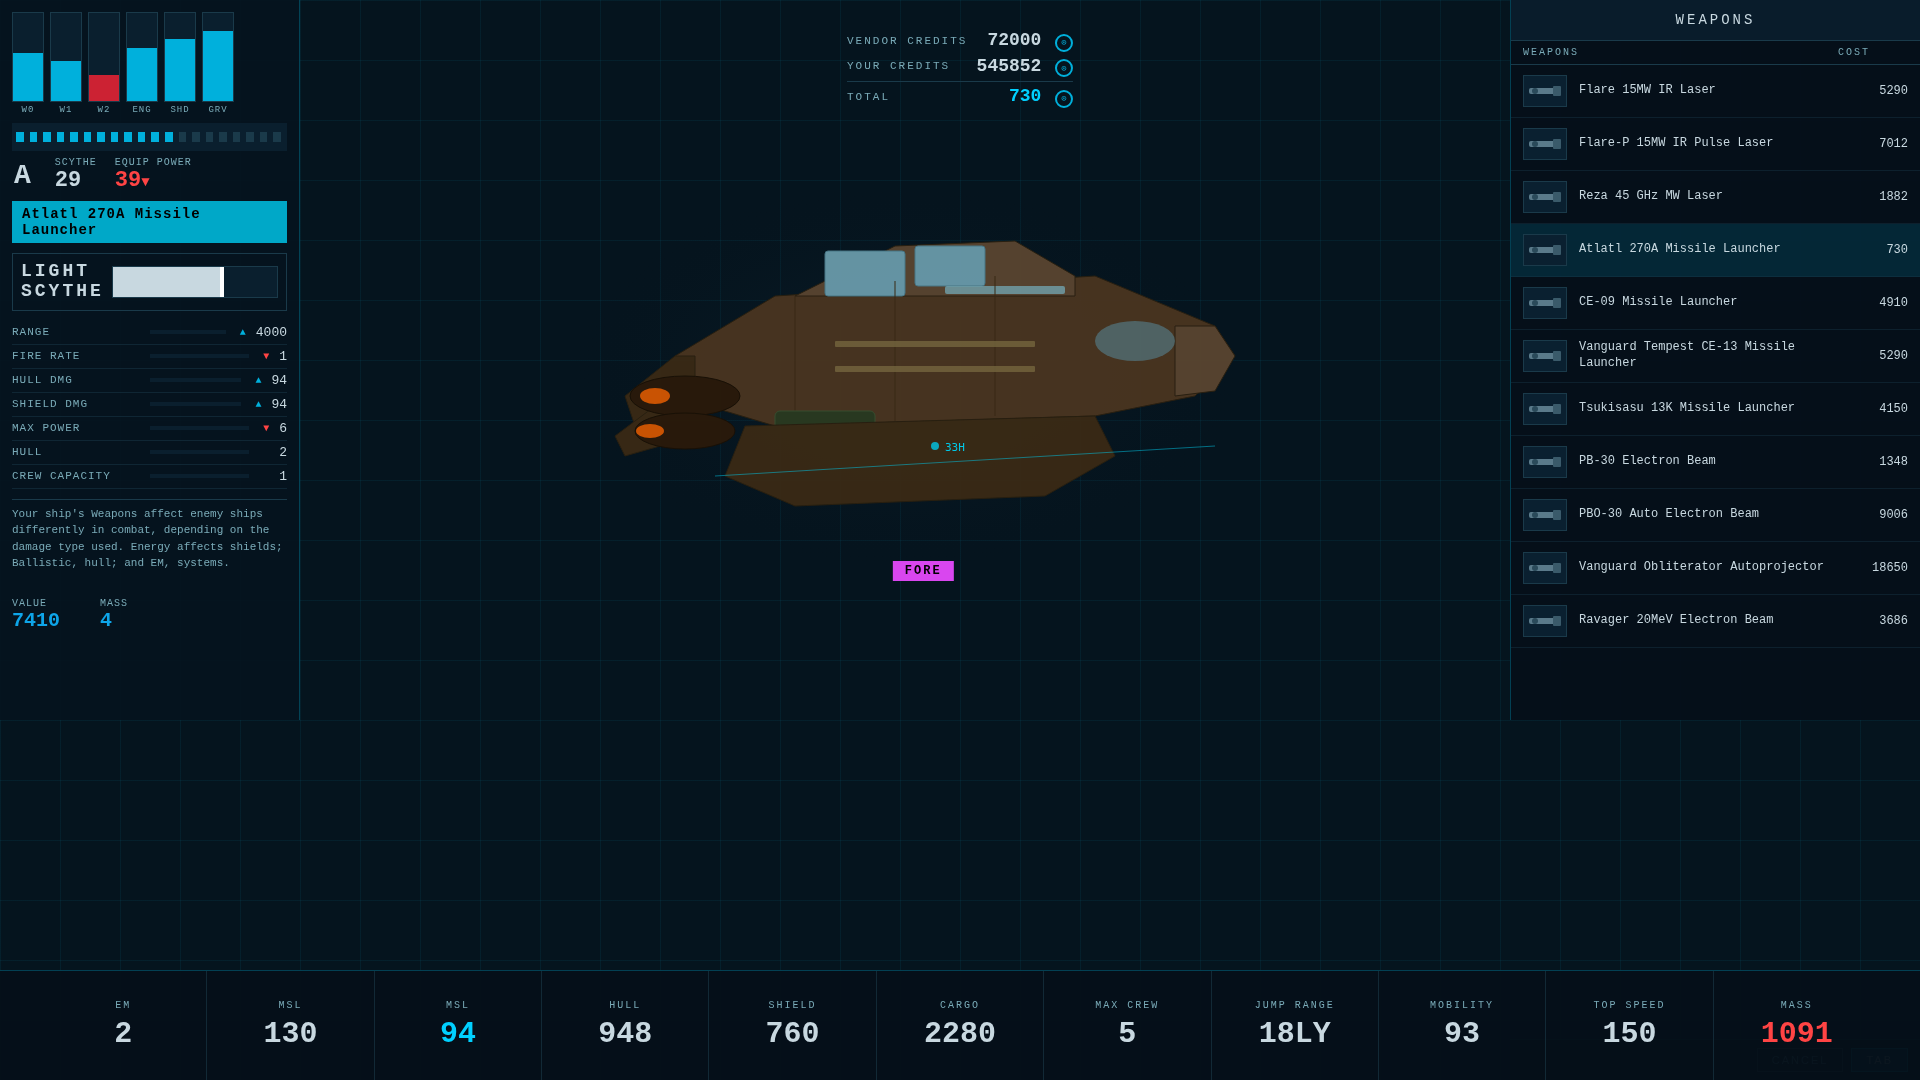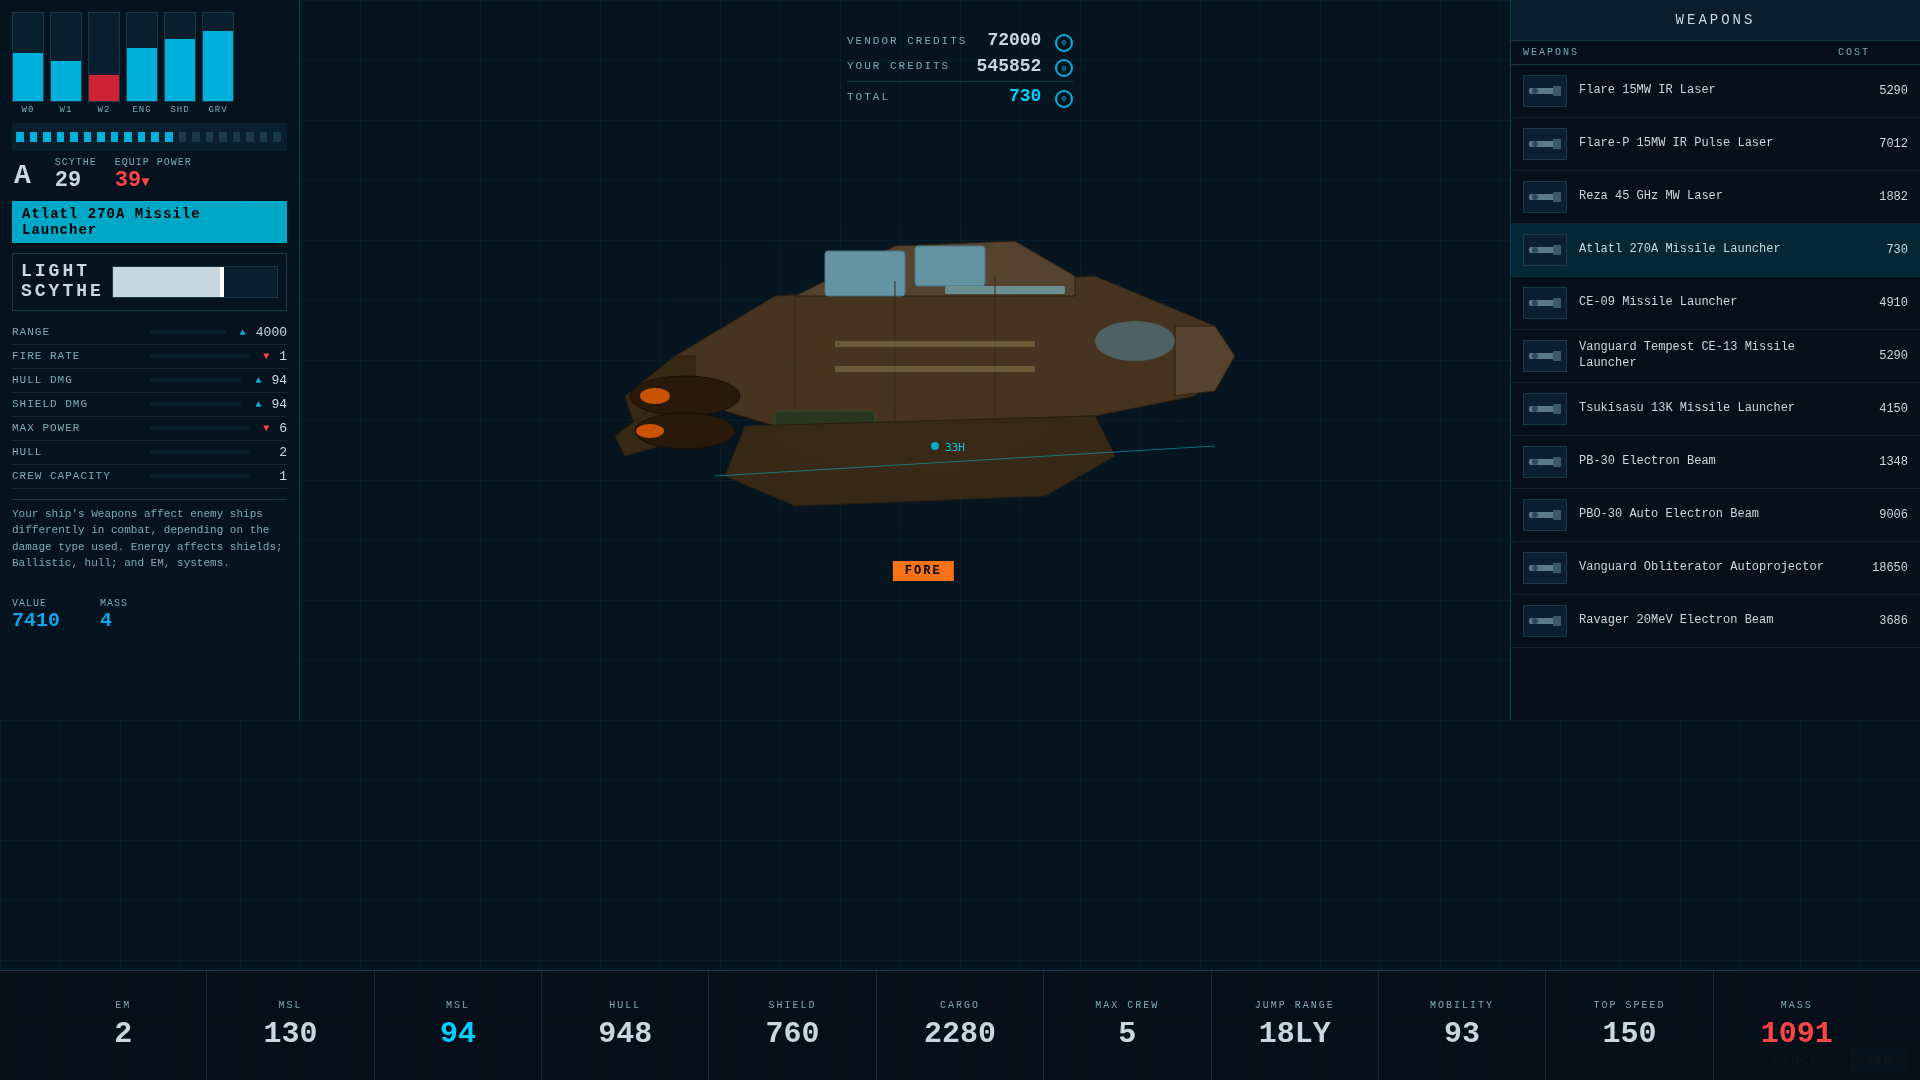--- a/index.html
+++ b/index.html
@@ -227,21 +227,21 @@
       align-items: center;
       justify-content: center;
     }
 
     
     .fore-label {
       position: absolute;
       bottom: 155px;
       left: 50%;
       transform: translateX(-20%);
-      background: #f97316;
+      background: #d946ef;
       color: #000;
       font-size: 12px;
       font-weight: bold;
       padding: 3px 12px;
       letter-spacing: 2px;
       z-index: 5;
     }
 
     
     .credits-display {

